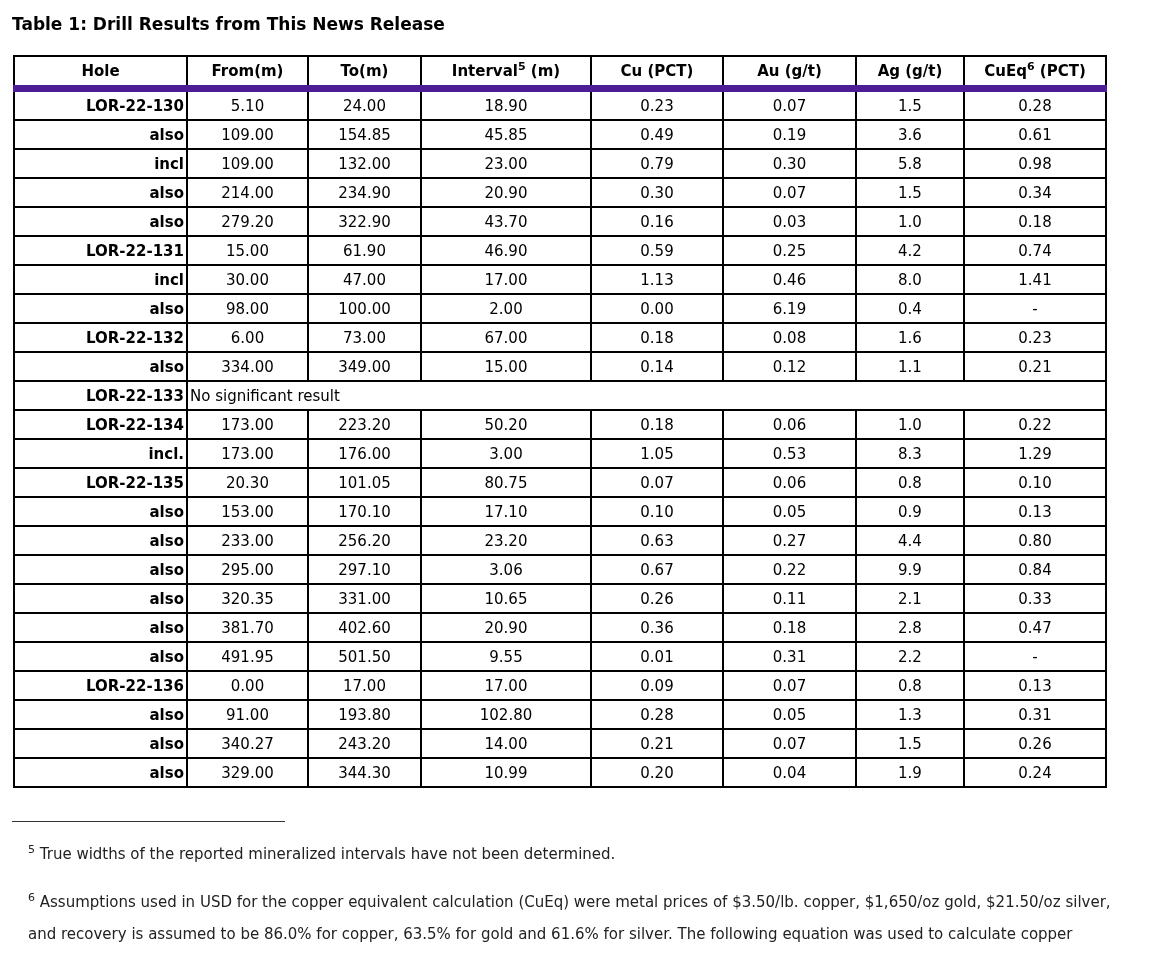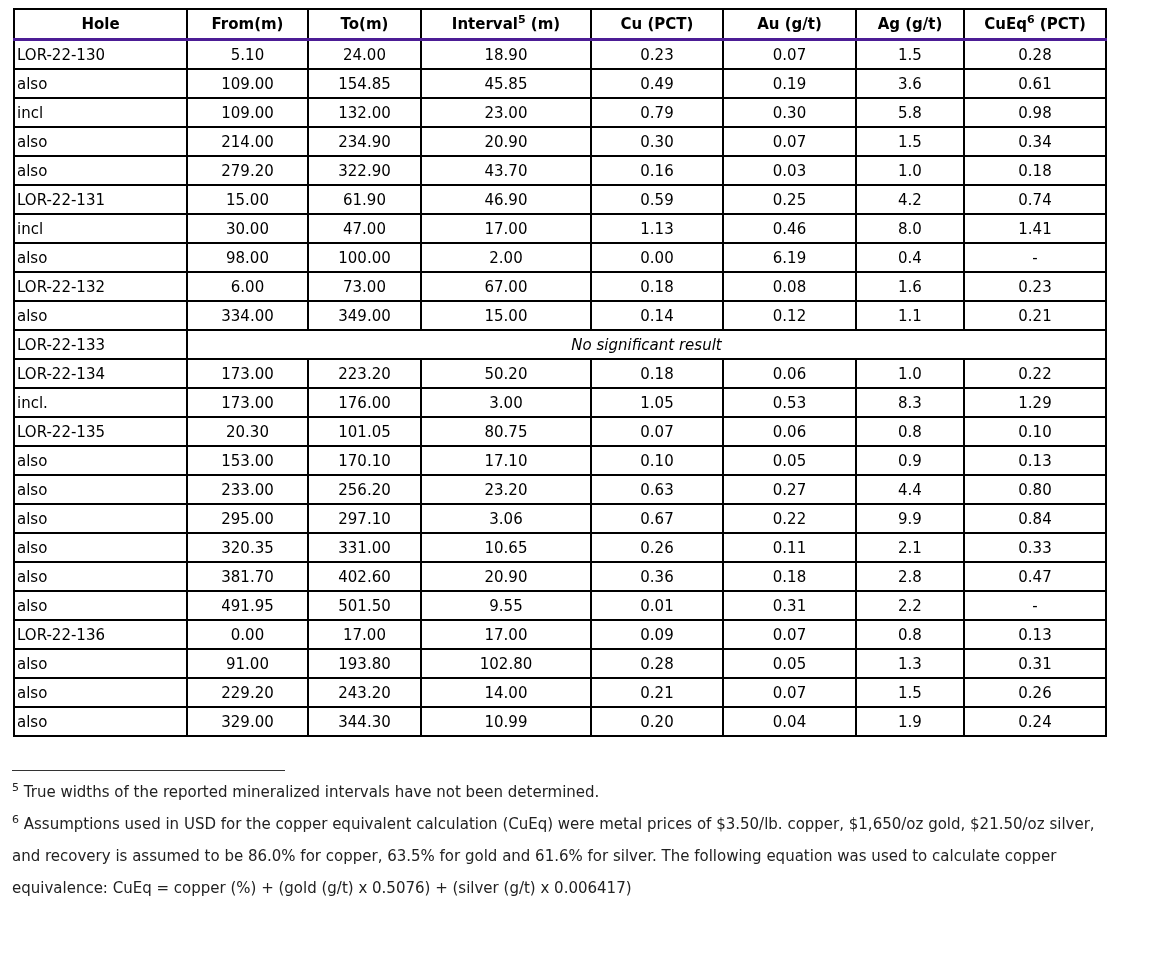--- a/index.html
+++ b/index.html
@@ -29,68 +29,69 @@
     font-size: 15px;
     height: 27px;
     padding: 0 2px;
     overflow: hidden;
     white-space: nowrap;
   }
   table.drill th {
     font-weight: bold;
     text-align: center;
     height: 28px;
-    border-bottom: 3px solid #4c1d95;
+    border-bottom: 7px solid #4c1d95;
   }
   td.hole {
-    text-align: left;
+    text-align: right;
     padding-right: 9px;
+    font-weight: bold;
   }
   td.num { text-align: center; }
   td.b   { font-weight: normal; }
   td.note {
-    text-align: center;
-    font-style: italic;
+    text-align: left;
   }
   sup {
     font-size: 11px;
     line-height: 0;
   }
   .footnotes {
     margin-top: 33px;
     margin-left: 2px;
     color: #222222;
   }
   .fn-rule {
     width: 273px;
     height: 0;
     border-top: 1px solid #333333;
     margin-bottom: 5px;
   }
   .footnotes p {
-    margin: 0;
+    margin: 16px;
     font-size: 15px;
     line-height: 32px;
     max-width: 1090px;
   }
   
   col.c0 { width: 173px; }
   col.c1 { width: 121px; }
   col.c2 { width: 113px; }
   col.c3 { width: 170px; }
   col.c4 { width: 132px; }
   col.c5 { width: 133px; }
   col.c6 { width: 108px; }
   col.c7 { width: 142px; }
 </style>
 </head>
 <body>
 
 <div class="page">
 
+  <div class="title">Table 1: Drill Results from This News Release</div>
 
   <table class="drill">
     <colgroup>
       <col class="c0">
         <col class="c1">
         <col class="c2">
         <col class="c3">
       <col class="c4">
         <col class="c5">
         <col class="c6">
@@ -318,21 +319,21 @@
           <td class="num">91.00</td>
           <td class="num">193.80</td>
           <td class="num b">102.80</td>
           <td class="num">0.28</td>
           <td class="num">0.05</td>
           <td class="num">1.3</td>
           <td class="num b">0.31</td>
         </tr>
         <tr>
           <td class="hole">also</td>
-          <td class="num">229.20</td>
+          <td class="num">340.27</td>
           <td class="num">243.20</td>
           <td class="num b">14.00</td>
           <td class="num">0.21</td>
           <td class="num">0.07</td>
           <td class="num">1.5</td>
           <td class="num b">0.26</td>
         </tr>
         <tr>
           <td class="hole">also</td>
           <td class="num">329.00</td>

